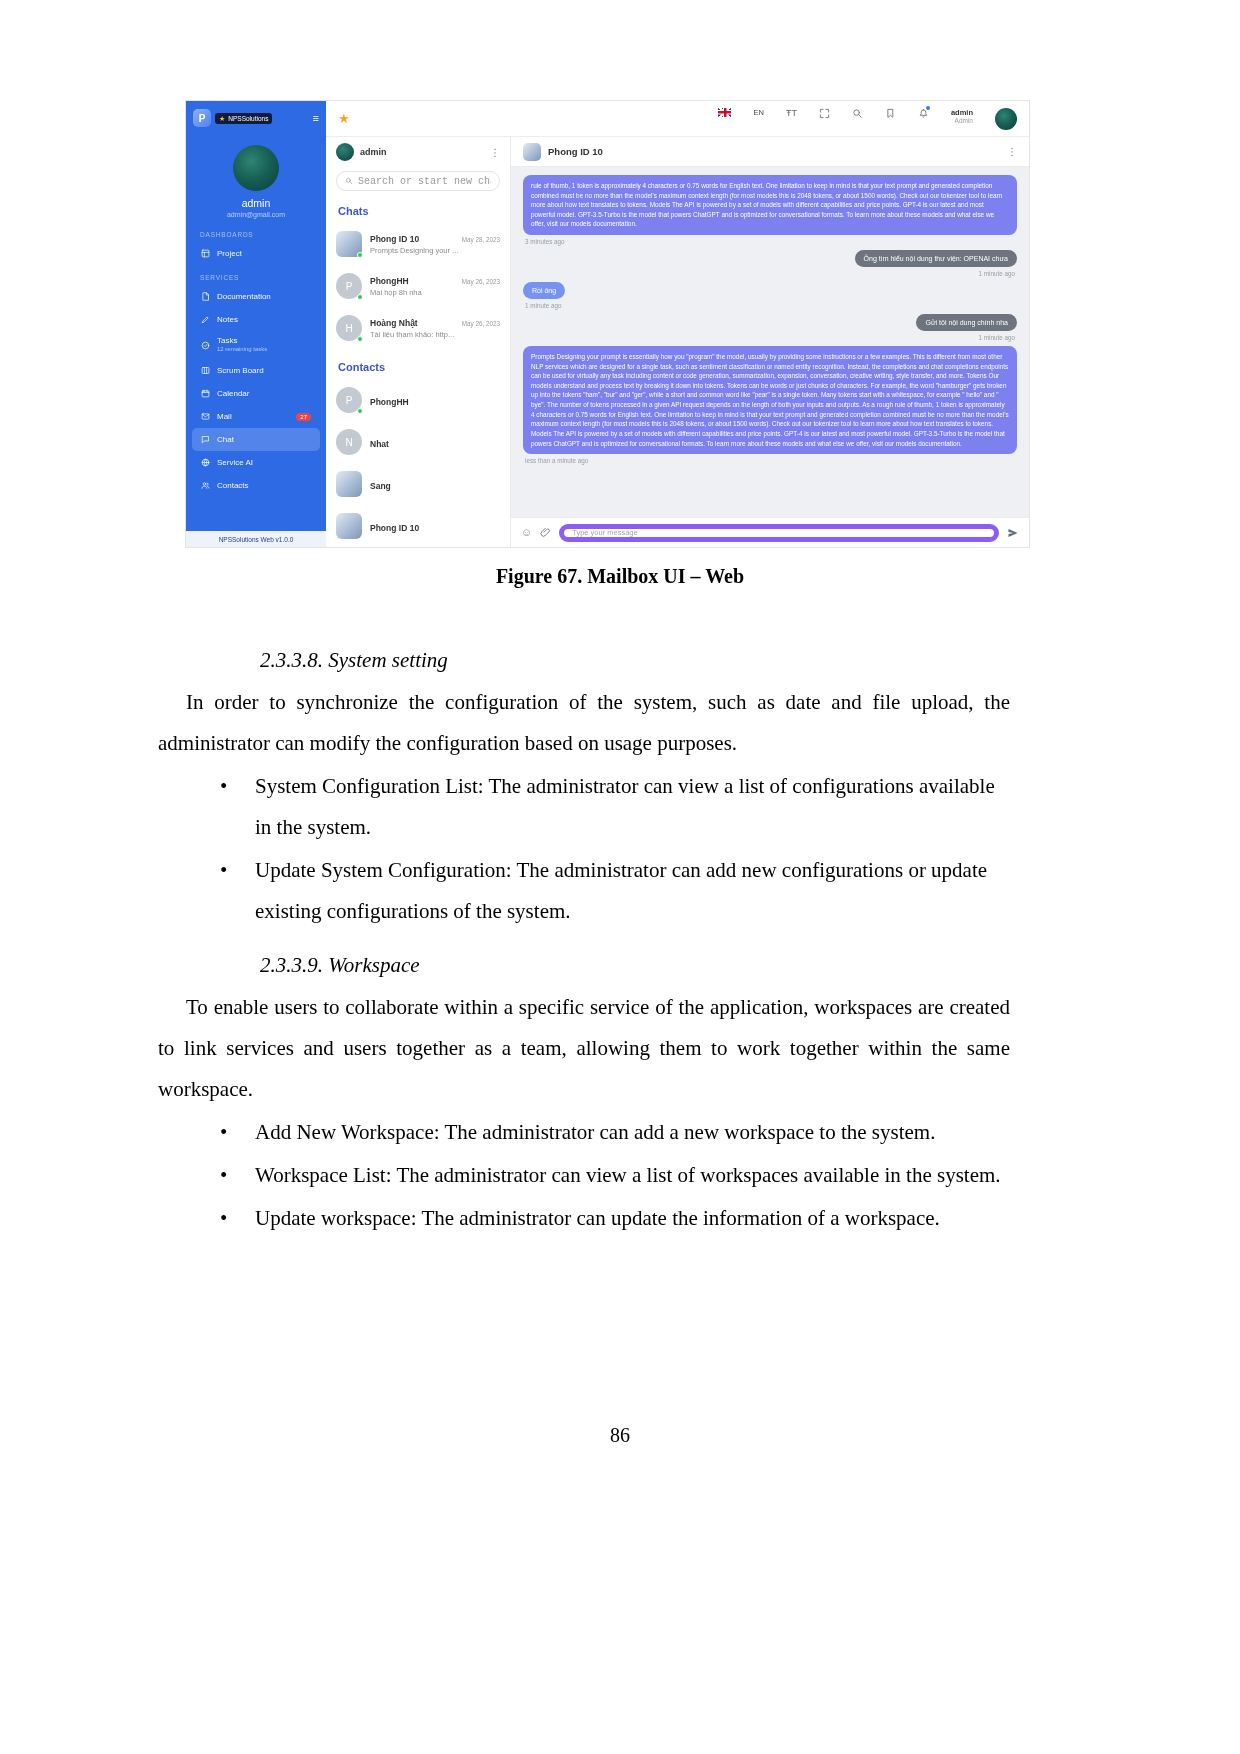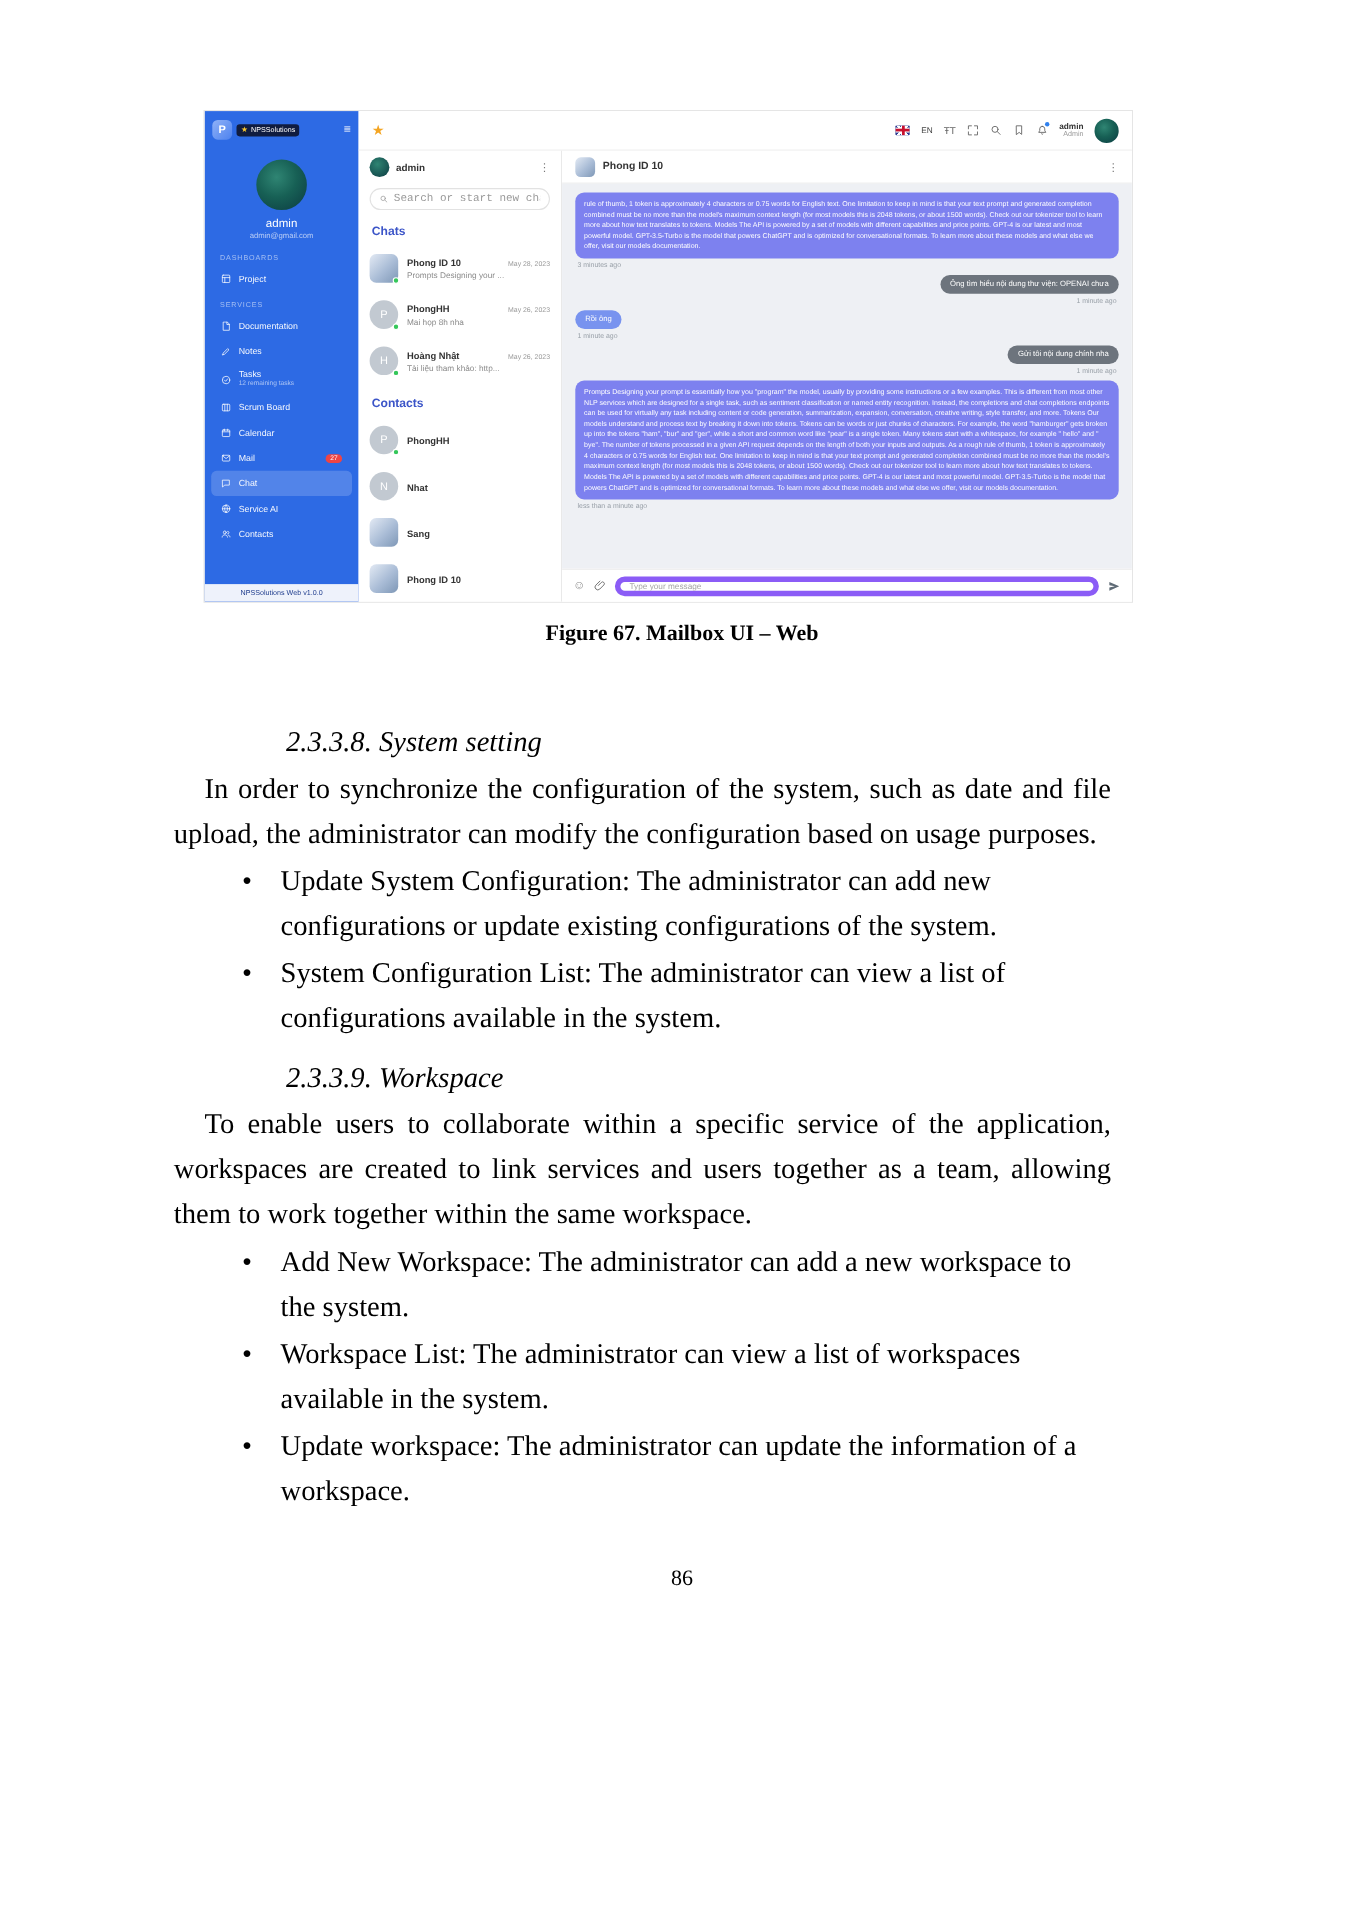--- a/index.html
+++ b/index.html
@@ -32,21 +32,21 @@
   .sb-item .sub{font-size:6px;color:rgba(255,255,255,.6)}
   .si{width:9px;height:9px;fill:none;stroke:rgba(255,255,255,.92);stroke-width:2;stroke-linecap:round;stroke-linejoin:round;flex:0 0 auto}
   .badge{margin-left:auto;background:#ef4444;color:#fff;font-size:6px;border-radius:8px;padding:1px 4px}
   .sb-footer{margin-top:auto;height:16px;flex:0 0 16px;background:#eef2fb;color:#23408f;font-size:6.5px;
              display:flex;align-items:center;justify-content:center}
 
   
   .main{flex:1;display:flex;flex-direction:column;min-width:0}
   .topbar{height:36px;flex:0 0 36px;background:#fff;border-bottom:1px solid #ececec;display:flex;align-items:center;padding:0 12px}
   .tb-star{color:#f4a522;font-size:13px;cursor:pointer}
-  .tb-right{margin-left:auto;display:flex;align-items:center;gap:10px}
+  .tb-right{margin-left:auto;display:flex;gap:22px}
   .flag{width:13px;height:9px;background:#2b3990;position:relative;border-radius:1px;overflow:hidden;flex:0 0 13px}
   .flag::before{content:"";position:absolute;inset:0;
     background:linear-gradient(45deg,transparent 43%,#fff 43%,#fff 57%,transparent 57%),
                linear-gradient(-45deg,transparent 43%,#fff 43%,#fff 57%,transparent 57%)}
   .flag::after{content:"";position:absolute;inset:0;
     background:linear-gradient(#c8102e,#c8102e) center/100% 2.5px no-repeat,
                linear-gradient(#c8102e,#c8102e) center/2.5px 100% no-repeat,
                linear-gradient(#fff,#fff) center/100% 4.5px no-repeat,
                linear-gradient(#fff,#fff) center/4.5px 100% no-repeat}
   .tb-lang{font-size:7.5px;color:#444}
@@ -102,21 +102,21 @@
   .time.right{align-self:flex-end}
   .cv-input{height:30px;flex:0 0 30px;background:#fff;border-top:1px solid #ececec;display:flex;align-items:center;gap:8px;padding:0 10px}
   .smiley{font-size:11px;color:#8a8a8a;line-height:1;cursor:pointer}
   .cv-input input{flex:1;height:18px;border:5px solid #8b5cf6;border-radius:9px;padding:0 8px;font-size:7.5px;outline:0;
                   font-family:inherit;color:#333;min-width:0}
   .cv-input input::placeholder{color:#a5a5a5}
   .send-i{width:12px;height:12px;fill:#5f6b76;stroke:none;cursor:pointer}
 
   
   .caption{position:absolute;top:565px;left:0;width:100%;text-align:center;font-weight:bold;font-size:20px}
-  .doc{position:absolute;left:158px;top:654px;width:852px;font-size:26px;line-height:41px}
+  .doc{position:absolute;left:158px;top:640px;width:852px;font-size:21px;line-height:41px}
   .doc-h{font-style:italic;margin-left:102px}
   .doc-h.later{margin-top:13px}
   .doc-p{text-indent:28px;text-align:justify;margin-top:1px}
   .bullets{list-style:none;margin-top:1px}
   .bullets li{position:relative;padding-left:97px;margin-top:2px}
   .bullets li::before{content:"\2022";position:absolute;left:62px;top:0}
   .pageno{position:absolute;top:1424px;left:0;width:100%;text-align:center;font-size:20px}
 </style>
 </head>
 <body>
@@ -374,22 +374,22 @@
     </div>
   </div>
 </div>
 
 <div class="caption">Figure 67. Mailbox UI – Web</div>
 
 <div class="doc">
   <div class="doc-h">2.3.3.8. System setting</div>
   <p class="doc-p">In order to synchronize the configuration of the system, such as date and file upload, the administrator can modify the configuration based on usage purposes.</p>
   <ul class="bullets">
+    <li><span>System Configuration List: The administrator can view a list of configurations available in the system.</span></li>
     <li><span>Update System Configuration: The administrator can add new configurations or update existing configurations of the system.</span></li>
-    <li><span>System Configuration List: The administrator can view a list of configurations available in the system.</span></li>
   </ul>
 
   <div class="doc-h later">2.3.3.9. Workspace</div>
   <p class="doc-p">To enable users to collaborate within a specific service of the application, workspaces are created to link services and users together as a team, allowing them to work together within the same workspace.</p>
   <ul class="bullets">
     <li><span>Add New Workspace: The administrator can add a new workspace to the system.</span></li>
     <li><span>Workspace List: The administrator can view a list of workspaces available in the system.</span></li>
     <li><span>Update workspace: The administrator can update the information of a workspace.</span></li>
   </ul>
 </div>

